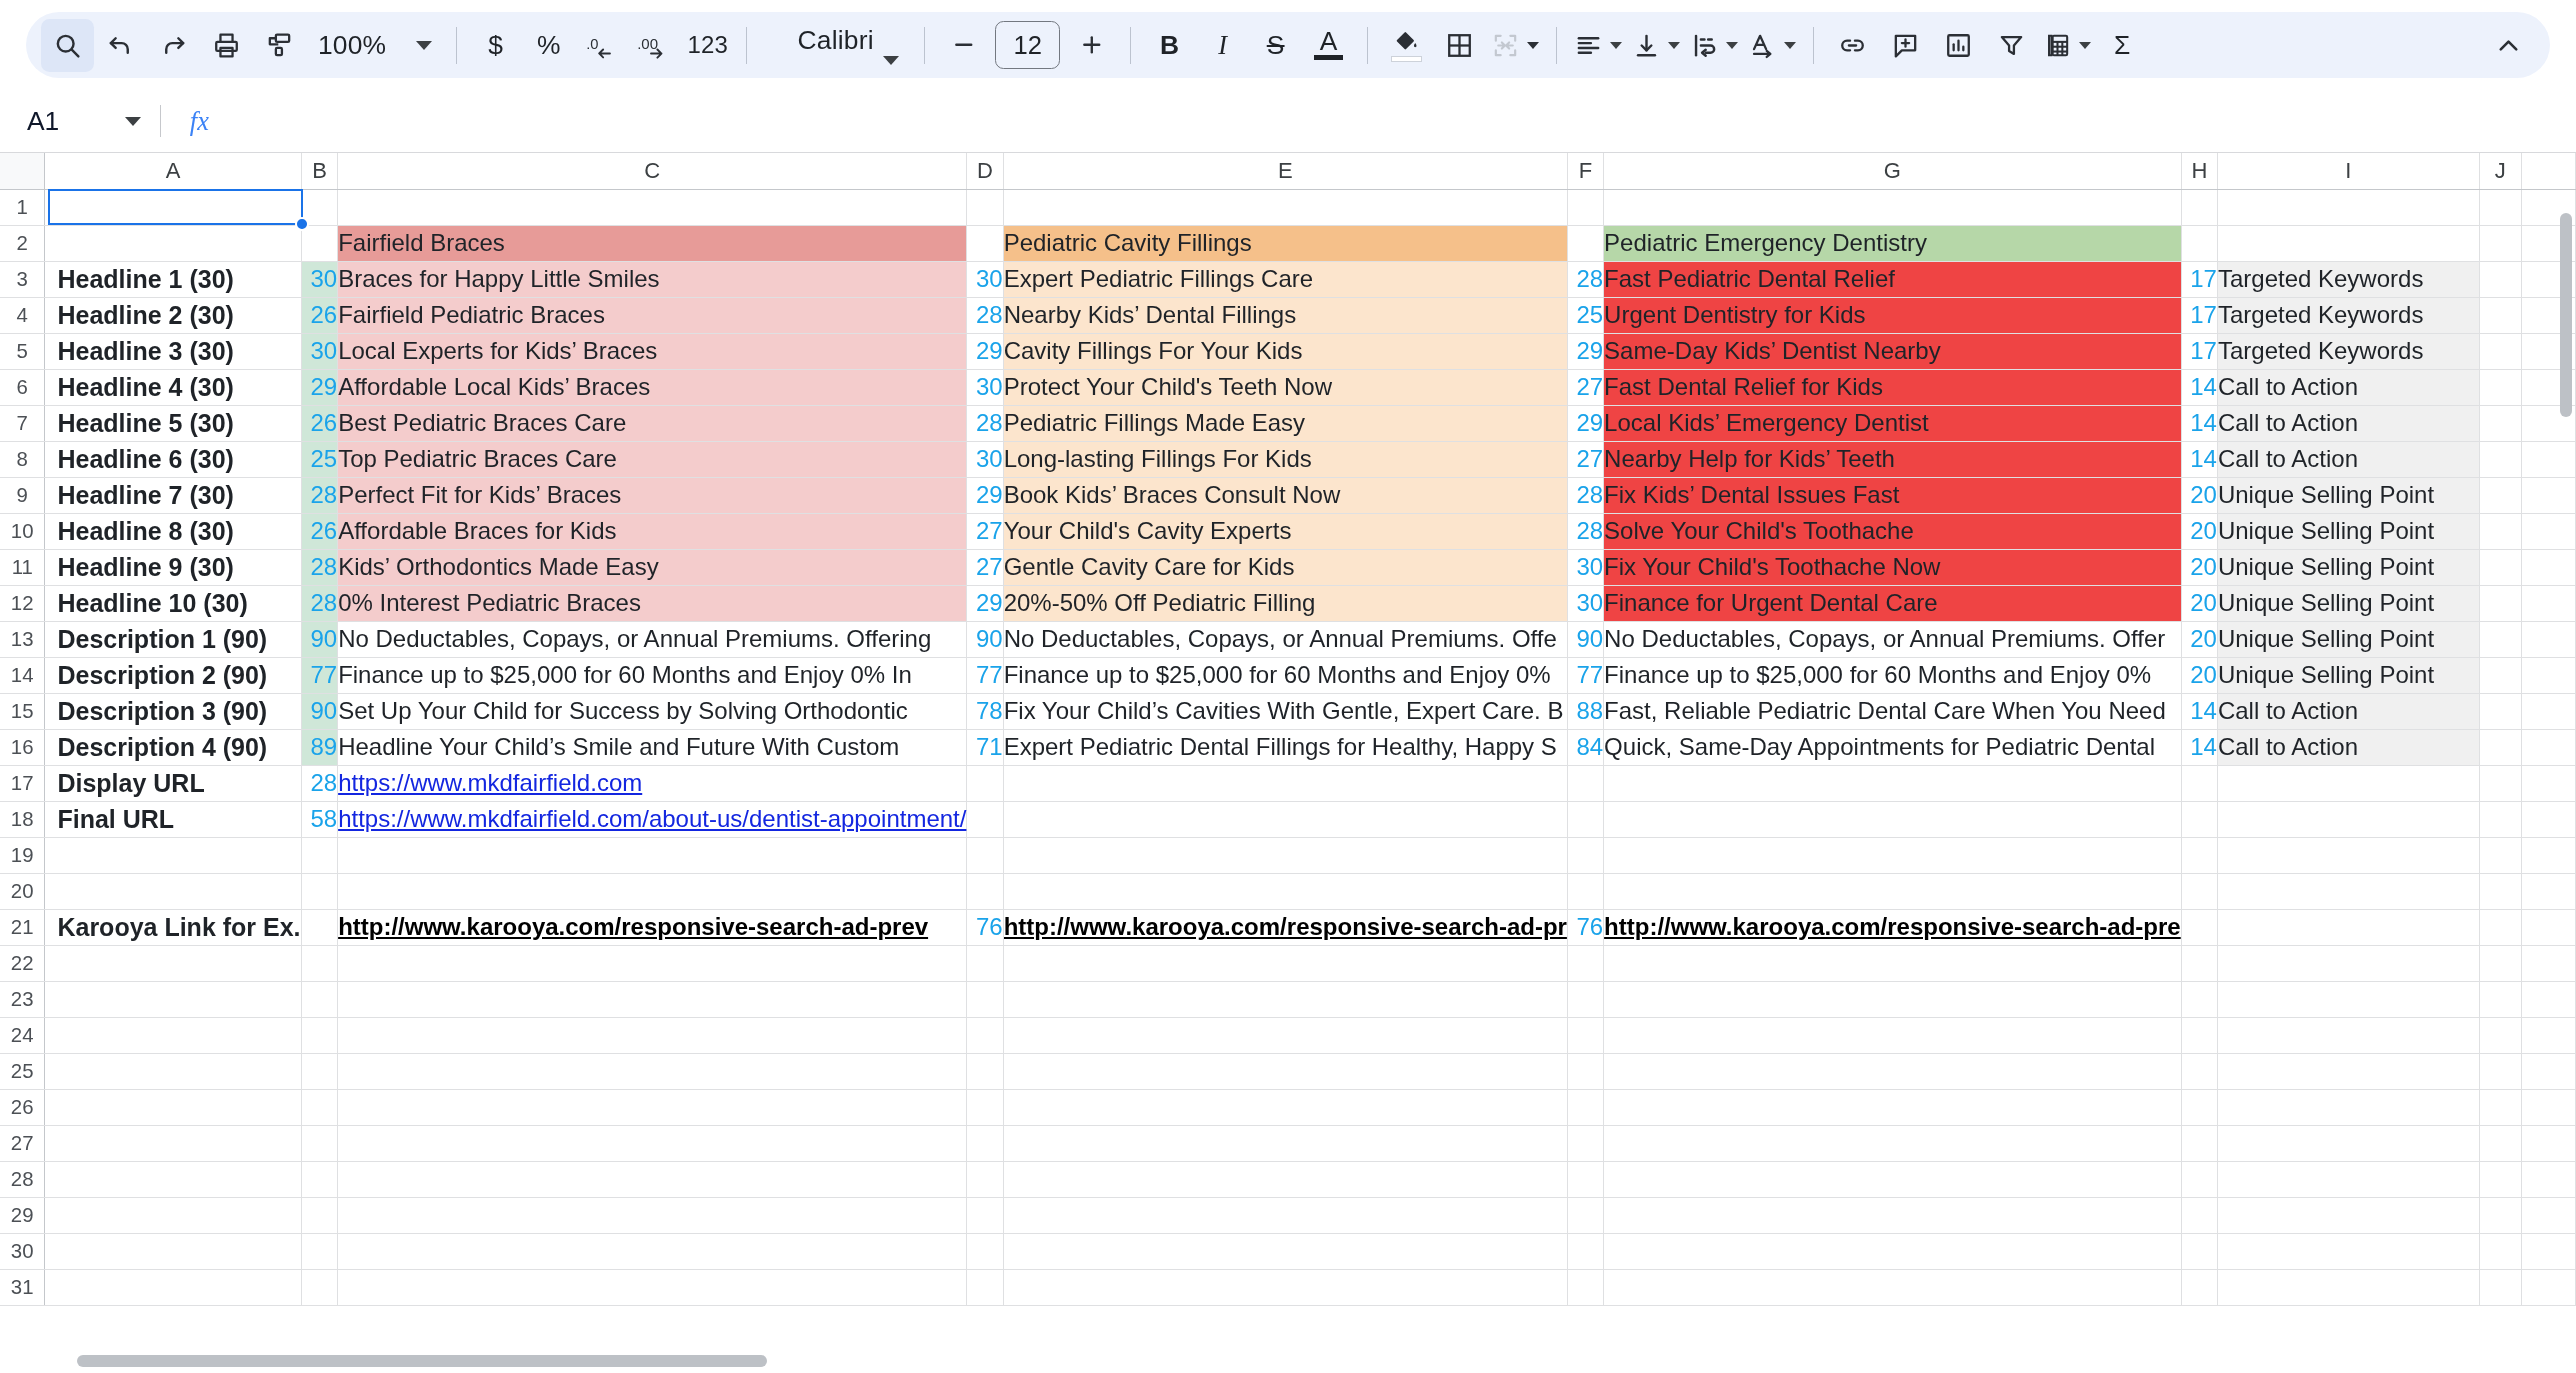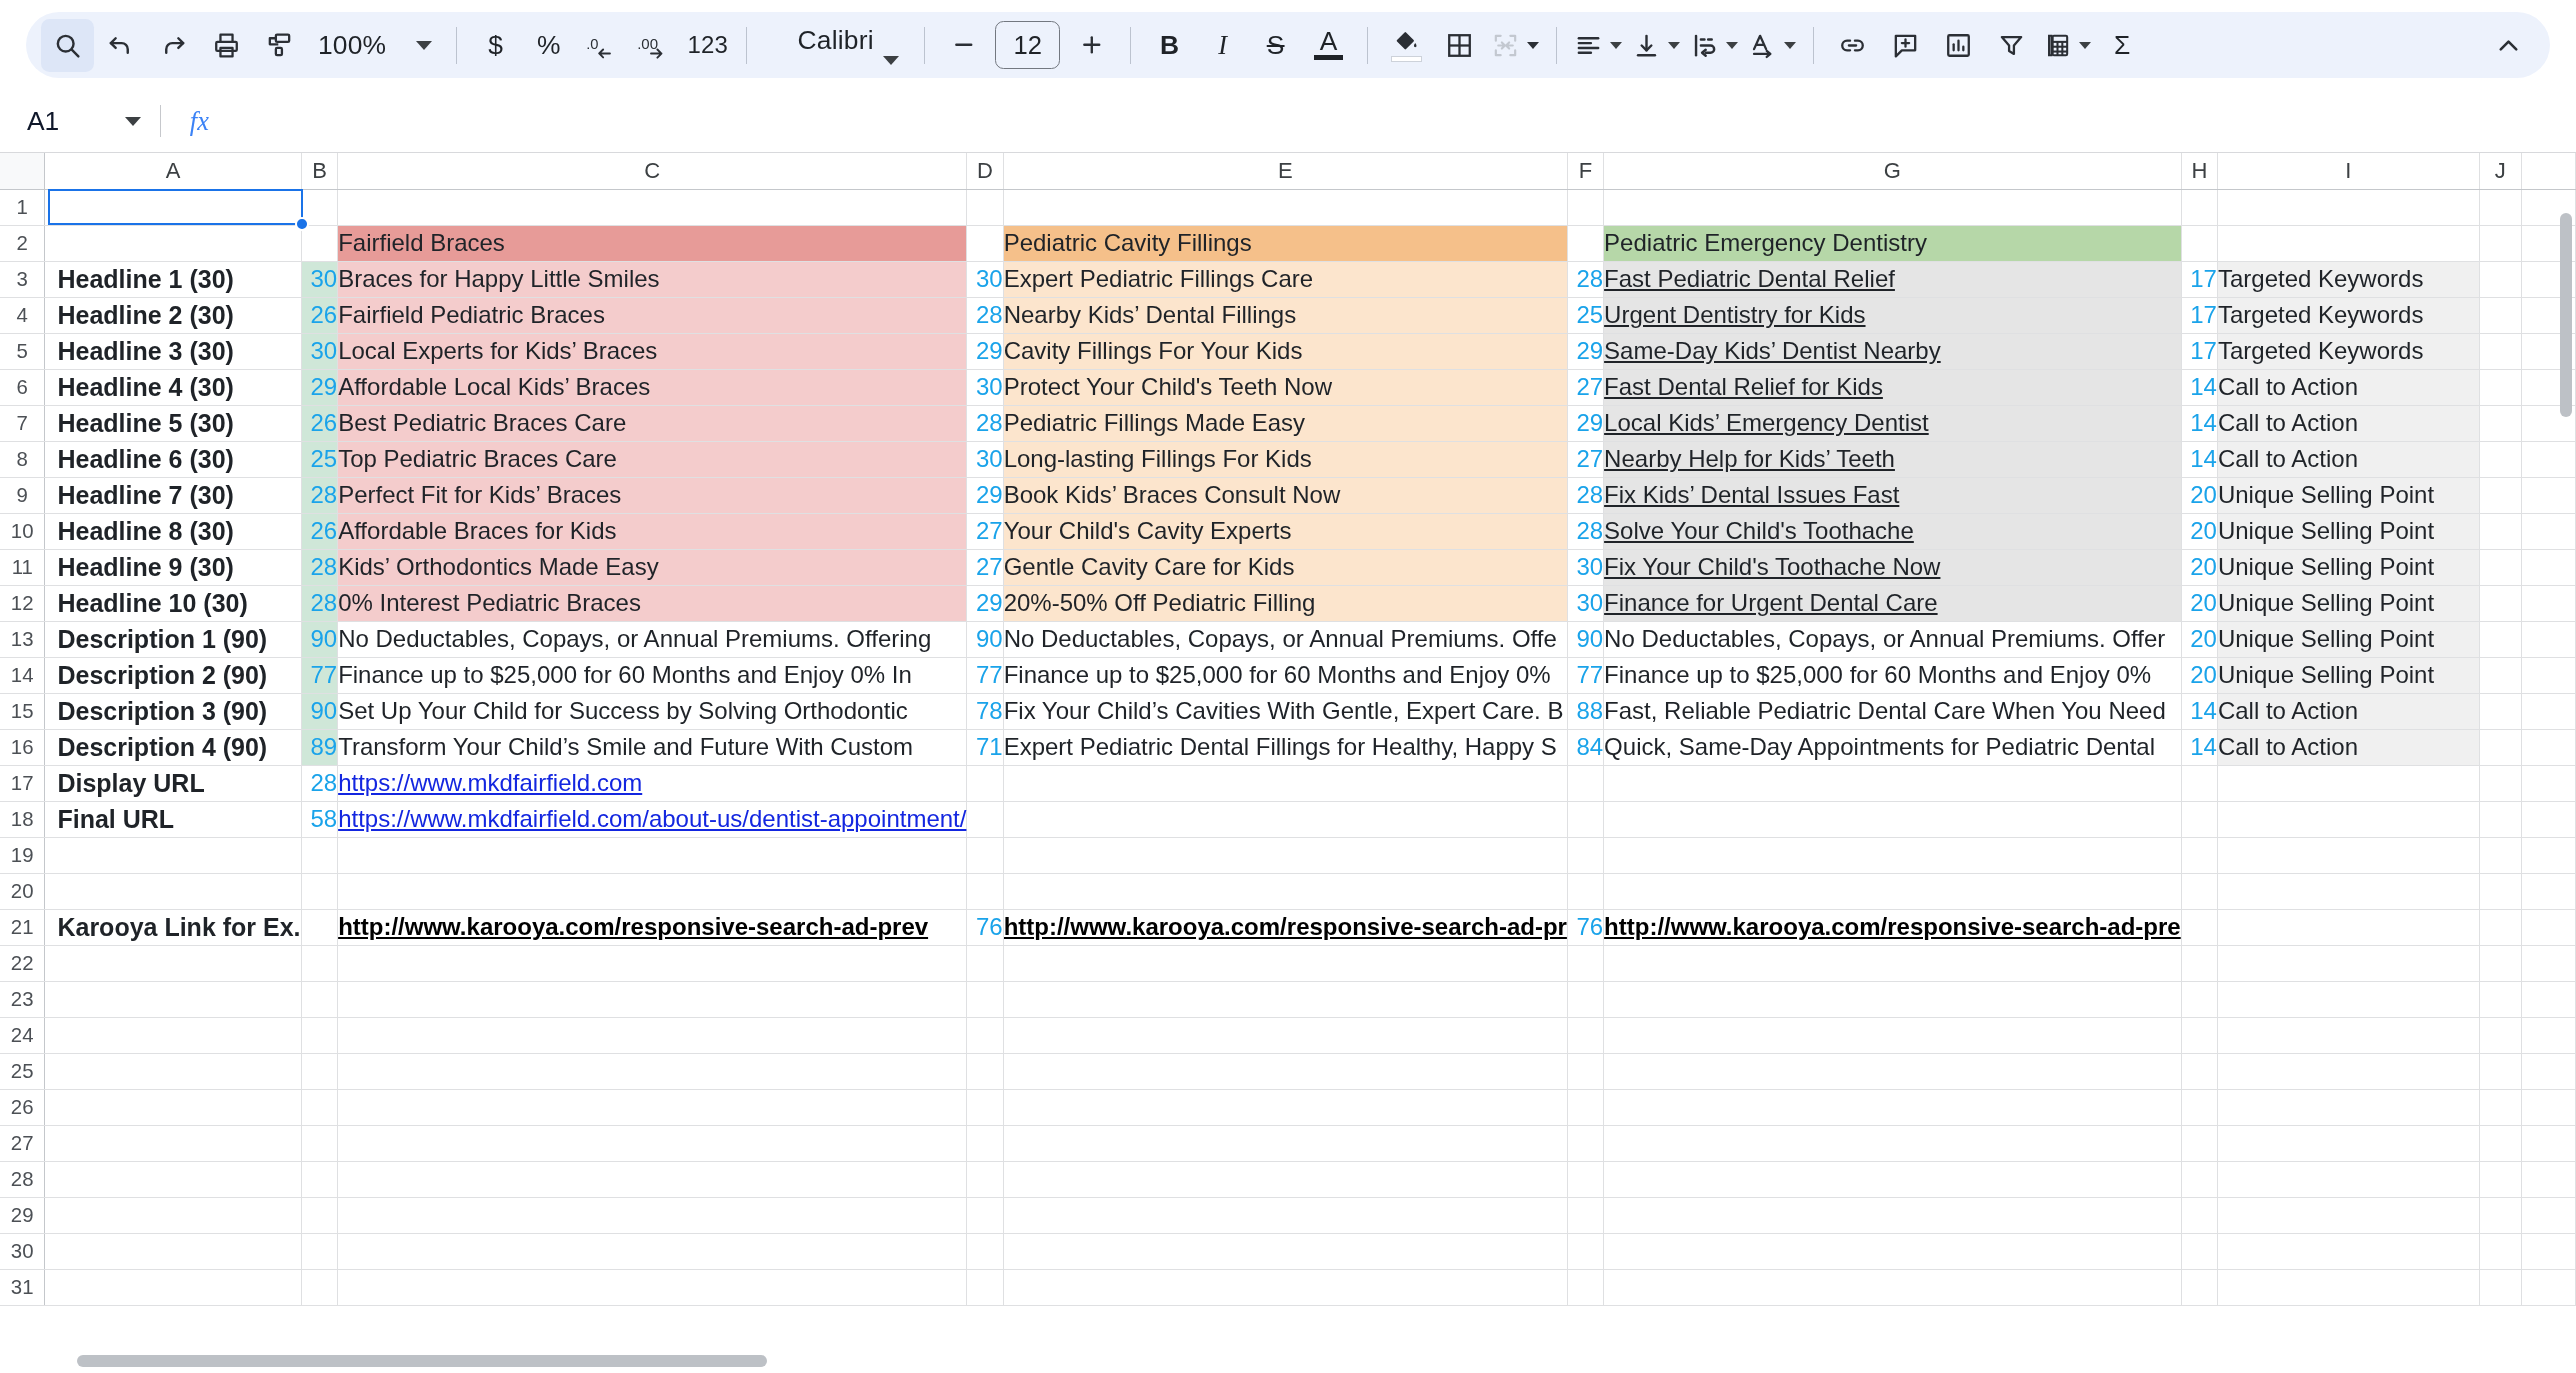--- a/index.html
+++ b/index.html
@@ -169,21 +169,21 @@
     color: #1aa3ea;
     font-weight: bold;
     font-size: 24px;
   }
   td.num.shade { background: #cfe7d8; }
   .pink-hdr  { background: #e79b98; font-weight: bold; }
   .pink-body { background: #f4cccc; }
   .orange-hdr  { background: #f5c08a; font-weight: bold; }
   .orange-body { background: #fce5cd; }
   .green-hdr  { background: #b6d7a8; font-weight: bold; }
-  .green-body { background: #e5e5e5; text-decoration: underline; }
+  .green-body { background: #ef4444; }
   .grey-body  { background: #f0f0f0; }
   .link {
     color: #1326e0;
     text-decoration: underline;
   }
   .link2 { color: #000000; text-decoration: underline; font-weight: bold; }
 
   
   .sel-cell { position: relative; }
   .sel-box {
@@ -708,21 +708,21 @@
           <td class="cell">Fast, Reliable Pediatric Dental Care When You Need</td>
           <td class="num">14</td>
           <td class="cell grey-body">Call to Action</td>
           <td class="cell"></td>
           <td class="cell"></td>
         </tr>
         <tr>
           <td class="rowhdr">16</td>
           <td class="cell lbl">Description 4 (90)</td>
           <td class="num shade">89</td>
-          <td class="cell">Transform Your Child’s Smile and Future With Custom</td>
+          <td class="cell">Headline Your Child’s Smile and Future With Custom</td>
           <td class="num">71</td>
           <td class="cell">Expert Pediatric Dental Fillings for Healthy, Happy S</td>
           <td class="num">84</td>
           <td class="cell">Quick, Same-Day Appointments for Pediatric Dental</td>
           <td class="num">14</td>
           <td class="cell grey-body">Call to Action</td>
           <td class="cell"></td>
           <td class="cell"></td>
         </tr>
       </tbody>

